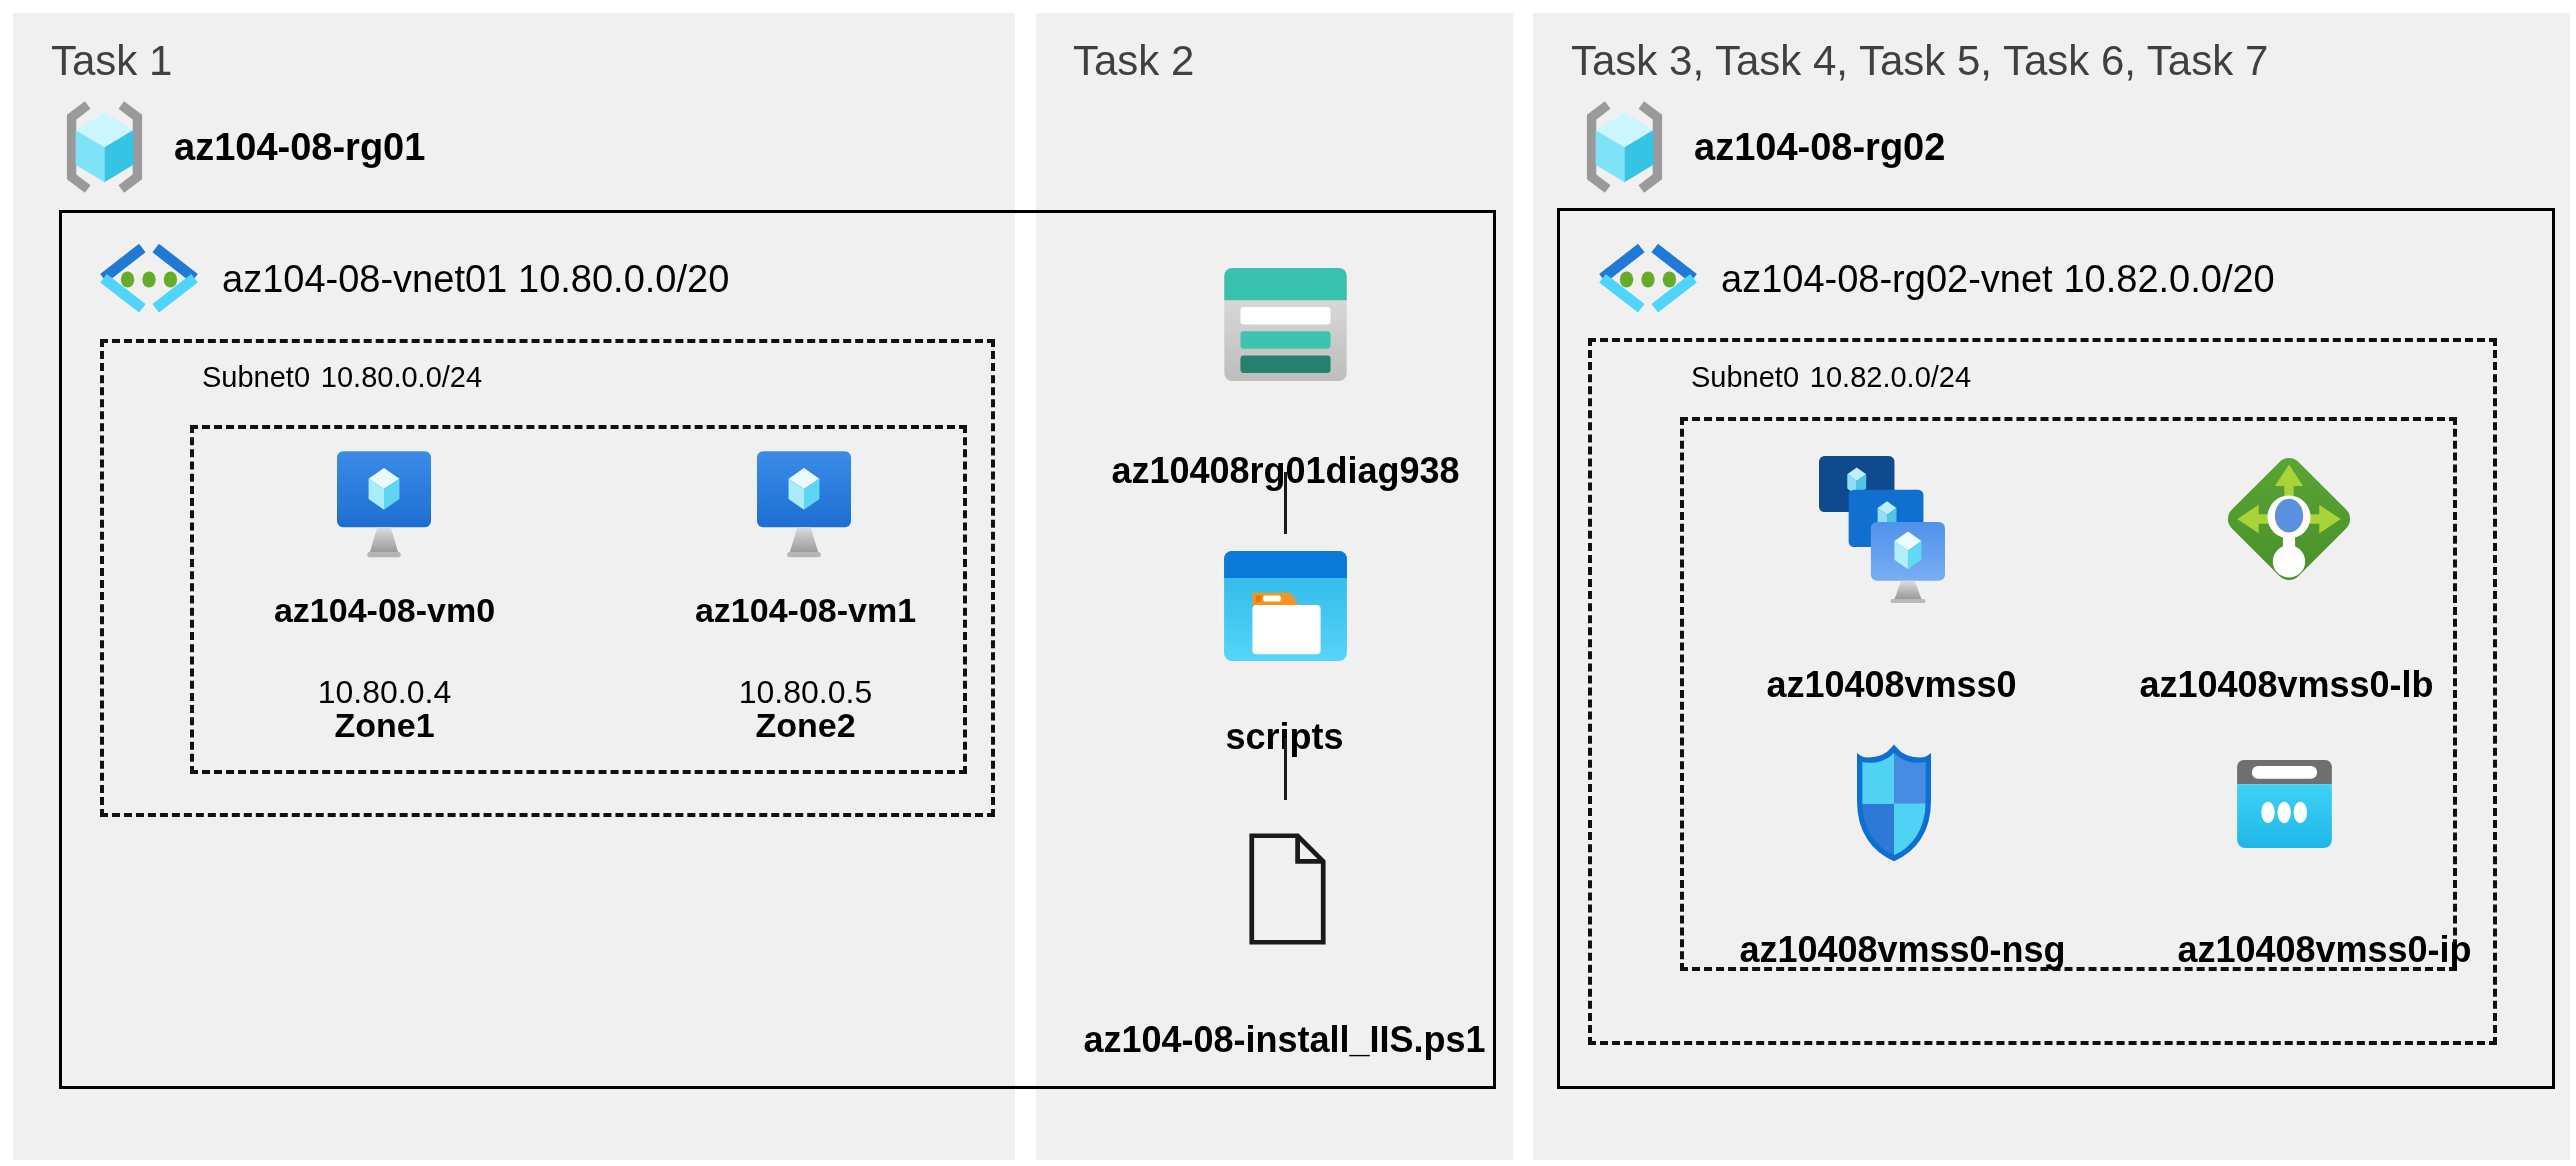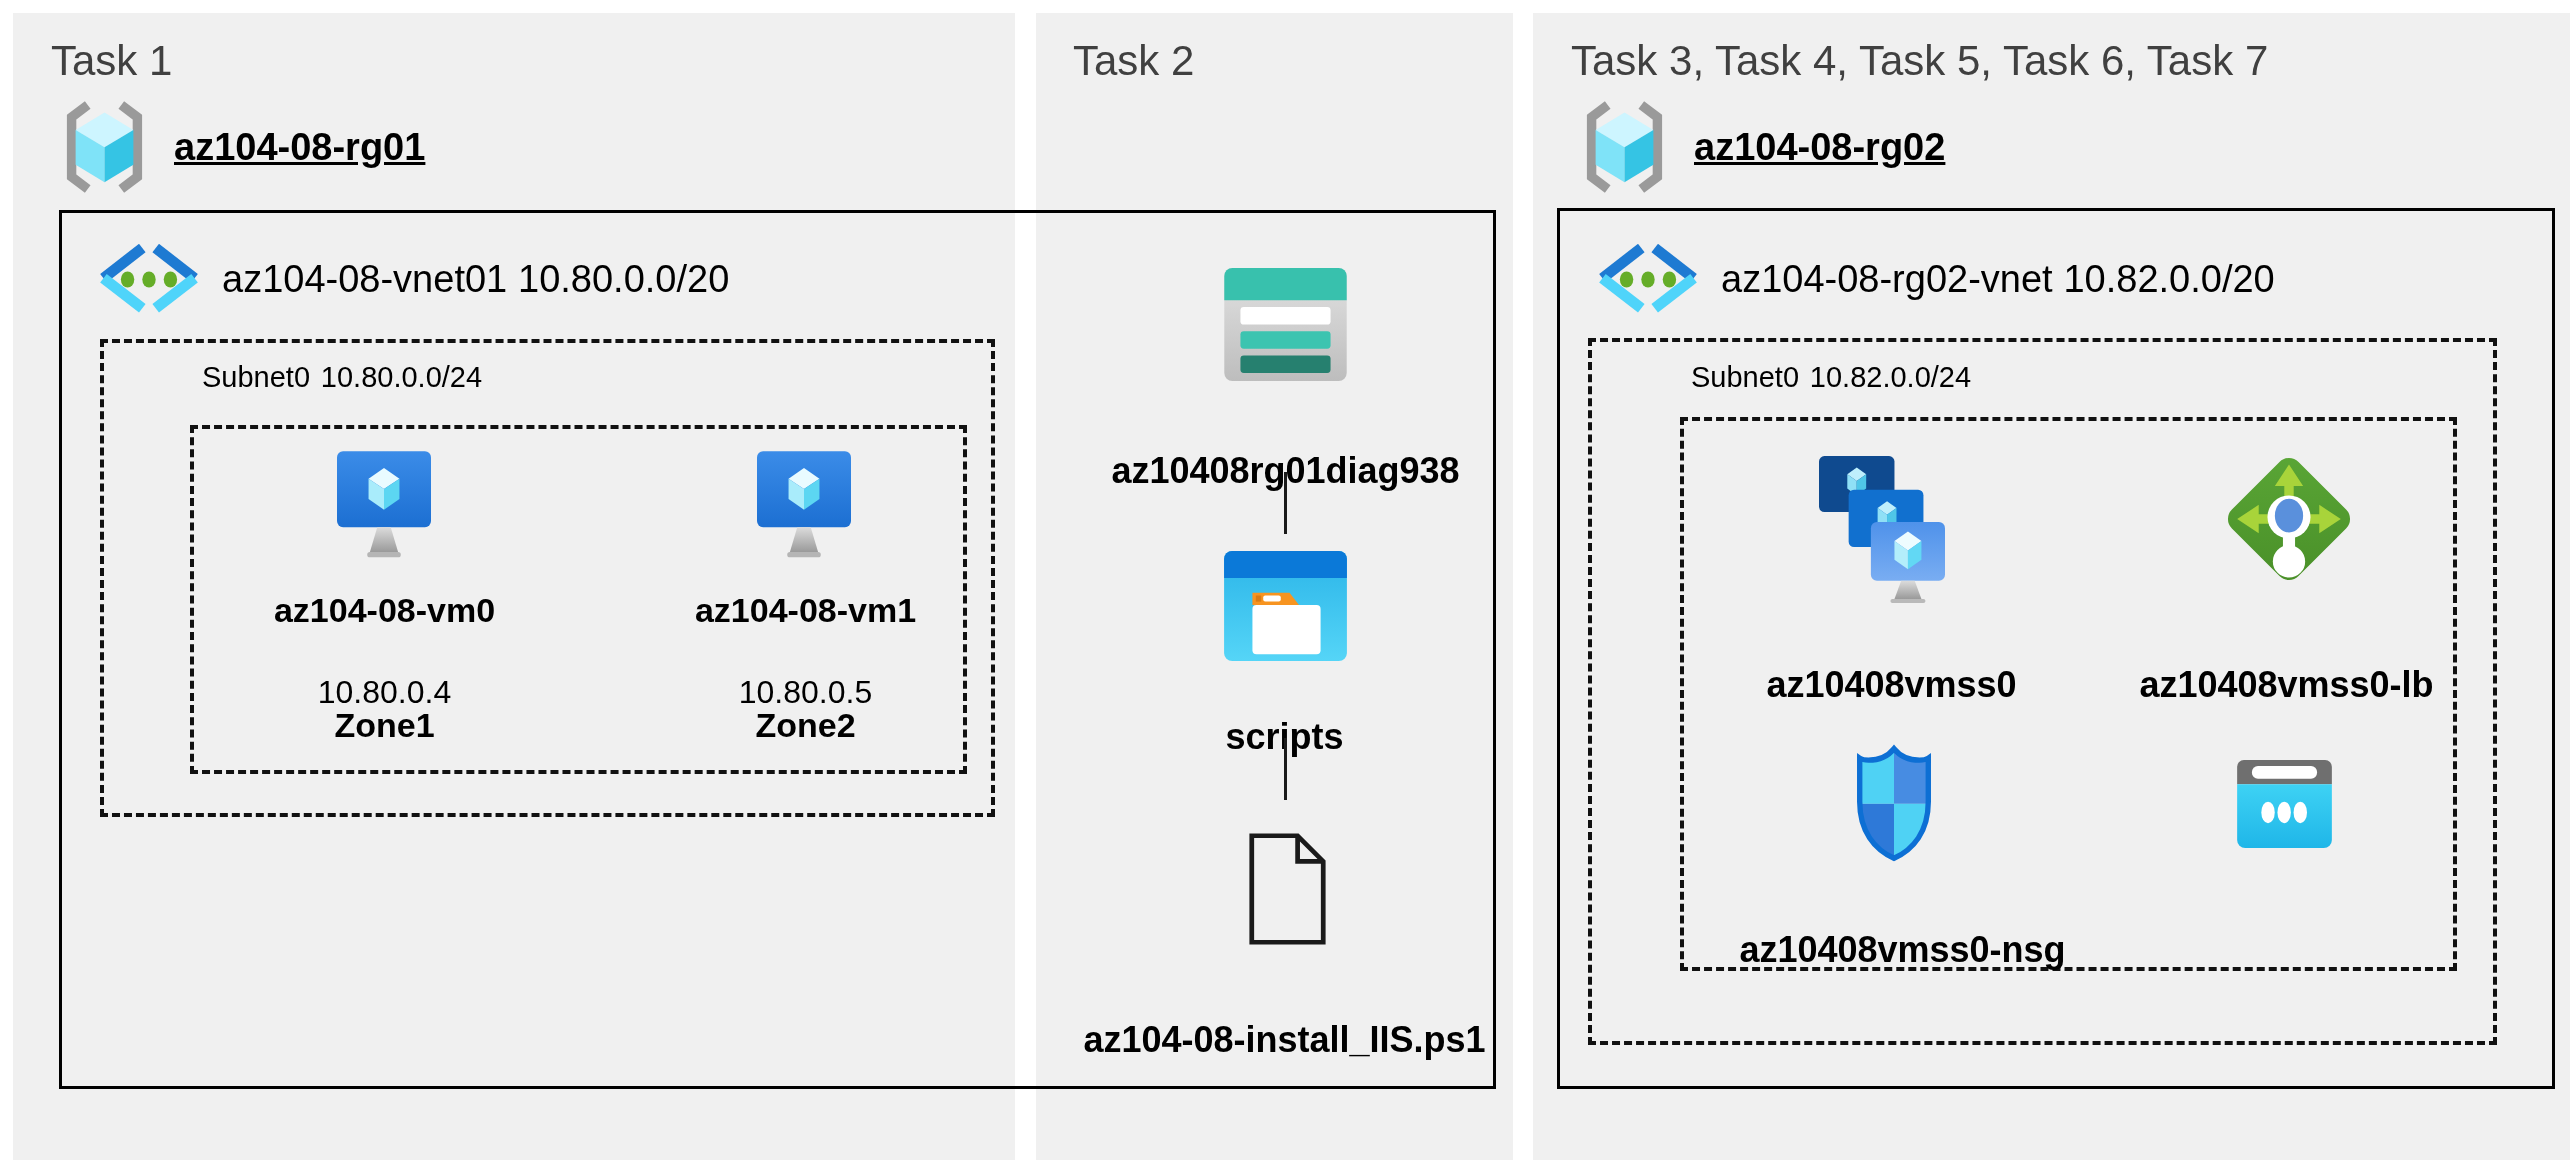--- a/index.html
+++ b/index.html
@@ -3,21 +3,21 @@
 <meta charset="utf-8">
 <style>
   html,body{margin:0;padding:0;background:#ffffff;}
   body{width:2576px;height:1166px;font-family:"Liberation Sans",sans-serif;color:#000;}
   .canvas{position:relative;width:2576px;height:1166px;background:#fff;overflow:hidden;}
   .panel{position:absolute;background:#f0f0f0;}
   .task-title{position:absolute;font-size:42px;font-weight:400;color:#404040;white-space:nowrap;line-height:1;margin-top:12px;}
   .box-solid{position:absolute;border:3.4px solid #000;box-sizing:border-box;background:transparent;}
   .box-dashed{position:absolute;border:4px dashed #111;box-sizing:border-box;background:transparent;}
   .lbl{position:absolute;white-space:nowrap;line-height:1;}
-  .rg-lbl{font-size:38px;font-weight:700;text-decoration:underline;}
+  .rg-lbl{font-size:38px;font-weight:700;}
   .vnet-lbl{font-size:38px;}
   .subnet-lbl{font-size:29px;}
   .b{font-weight:400;}
   .thin{font-weight:400;}
   .gap{margin-left:10.8px;}
   .c-lbl{position:absolute;text-align:center;line-height:1;white-space:nowrap;}
   .res-name{font-size:36px;font-weight:700;margin-top:36px;}
   .vm-name{font-size:34px;font-weight:700;}
   .vm-ip{font-size:32px;font-weight:400;margin-top:40px;}
   .vm-zone{font-size:34px;font-weight:700;}
@@ -242,15 +242,16 @@
   <div class="c-lbl res-name" style="left:1700px;top:896px;width:405px;">az10408vmss0-nsg</div>
 
   <svg class="icon" style="left:2237px;top:760px;" width="95" height="88" viewBox="0 0 141 131">
     <path d="M10,0 h121 a10,10 0 0 1 10,10 v26 h-141 v-26 a10,10 0 0 1 10,-10 z" fill="#6f6f6f"></path>
     <rect x="22" y="9" width="97" height="19" rx="9" fill="#ffffff"></rect>
     <path d="M0,36 h141 v83 a12,12 0 0 1 -12,12 h-117 a12,12 0 0 1 -12,-12 z" fill="url(#ipGrad)"></path>
     <ellipse cx="46" cy="78" rx="10" ry="16" fill="#ffffff"></ellipse>
     <ellipse cx="70" cy="78" rx="10" ry="16" fill="#ffffff"></ellipse>
     <ellipse cx="94" cy="78" rx="10" ry="16" fill="#ffffff"></ellipse>
   </svg>
+  <div class="c-lbl res-name" style="left:2122px;top:896px;width:405px;">az10408vmss0-ip</div>
 
 </div>
 
 
 </body></html>

